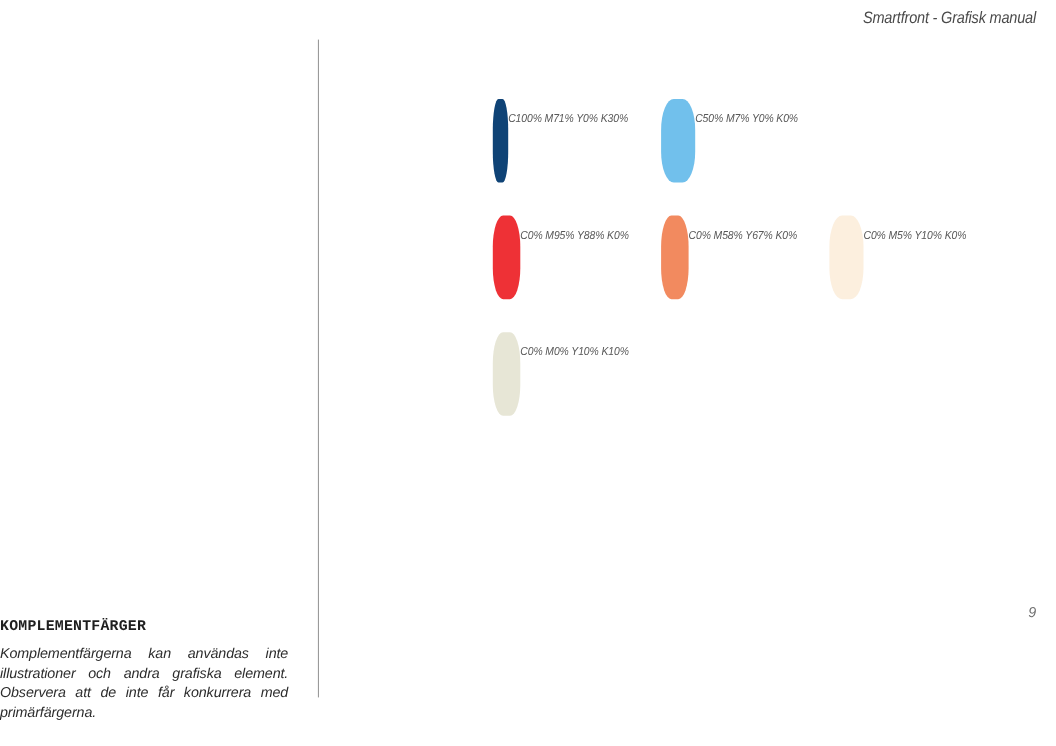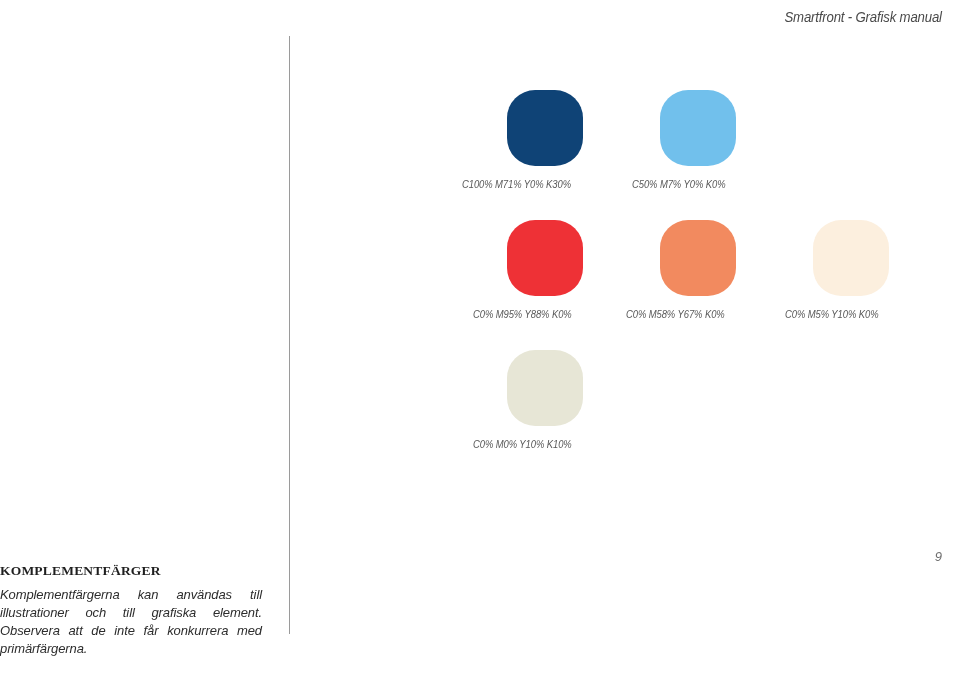--- a/index.html
+++ b/index.html
@@ -56,22 +56,22 @@
     top: 90px;
     width: 460px;
   }
   .swatch-row {
     display: flex;
     margin-bottom: 30px;
   }
   .swatch-cell {
     width: 153px;
     display: flex;
-    flex-direction: column;
-    align-items: flex-end;
+    flex-direction: row;
+    align-items: flex-start;
   }
   .swatch-chip {
     width: 76px;
     height: 76px;
     border-radius: 37%;
     margin-left: 18px;
   }
   .swatch-label {
     margin-top: 12px;
     font-family: "Liberation Sans", sans-serif;
@@ -86,21 +86,21 @@
   }
 
   
   .caption-block {
     position: absolute;
     left: 0px;
     top: 563px;
     width: 262px;
   }
   .caption-title {
-    font-family: Liberation Serif, serif;
+    font-family: Liberation Mono, monospace;
     font-weight: bold;
     font-style: normal;
     font-size: 13.5px;
     letter-spacing: 0.2px;
     color: #1f1f1f;
     margin: 0 0 7px 0;
   }
   .caption-body {
     font-family: "Liberation Sans", sans-serif;
     font-style: italic;
@@ -164,18 +164,18 @@
       <div class="swatch-cell">
         <div class="swatch-chip" style="background-color: rgb(231, 230, 214);"></div>
         <div class="swatch-label">C0% M0% Y10% K10%</div>
       </div>
     </div>
 
   </div>
 
   <div class="caption-block">
     <h2 class="caption-title">KOMPLEMENTFÄRGER</h2>
-    <p class="caption-body">Komplementfärgerna kan användas till illustrationer och till grafiska element. Observera att de inte får konkurrera med primärfärgerna.</p>
+    <p class="caption-body">Komplementfärgerna kan användas inte illustrationer och andra grafiska element. Observera att de inte får konkurrera med primärfärgerna.</p>
   </div>
 
   <div class="page-number">9</div>
 
 </div>
 
 </body></html>

